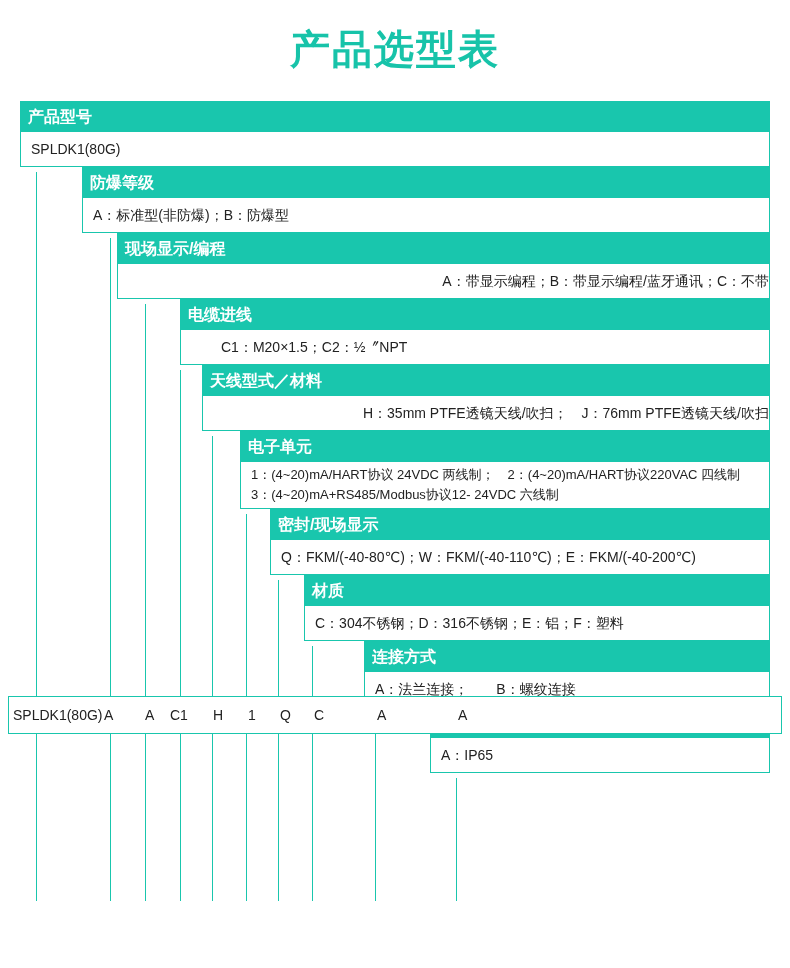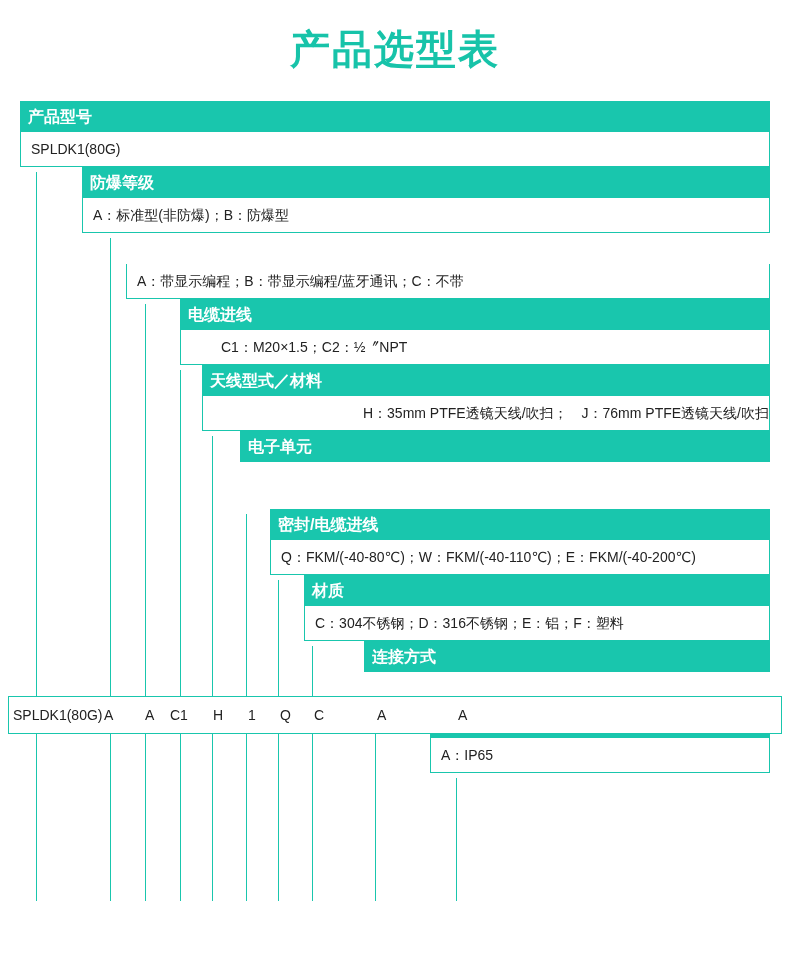--- a/index.html
+++ b/index.html
@@ -127,59 +127,67 @@
     </div>
 
     <div class="row">
       <div class="row-header" style="left:70px;">防爆等级</div>
       <div class="row-body" style="left:70px;">
         <span class="line">A：标准型(非防爆)；B：防爆型</span>
       </div>
     </div>
 
     <div class="row">
-      <div class="row-body" style="left:114px;">
+      <div class="row-header" style="left:105px;">现场显示/编程</div>
+      <div class="row-body" style="left:105px;text-align:right;">
         <span class="line">A：带显示编程；B：带显示编程/蓝牙通讯；C：不带</span>
       </div>
     </div>
 
     <div class="row">
       <div class="row-header" style="left:168px;">电缆进线</div>
       <div class="row-body" style="left:168px;padding-left:40px;">
         <span class="line">C1：M20×1.5；C2：½〞NPT</span>
       </div>
     </div>
 
     <div class="row">
       <div class="row-header" style="left:190px;">天线型式／材料</div>
       <div class="row-body" style="left:190px;text-align:right;">
         <span class="line">H：35mm PTFE透镜天线/吹扫；　J：76mm PTFE透镜天线/吹扫</span>
       </div>
     </div>
 
     <div class="row tall">
       <div class="row-header" style="left:228px;">电子单元</div>
-    </div>
-
-    <div class="row">
-      <div class="row-header" style="left:258px;">密封/电缆进线</div>
+      <div class="row-body" style="left:228px;">
+        <span class="line">1：(4~20)mA/HART协议 24VDC 两线制；　2：(4~20)mA/HART协议220VAC 四线制</span>
+        <span class="line">3：(4~20)mA+RS485/Modbus协议12- 24VDC 六线制</span>
+      </div>
+    </div>
+
+    <div class="row">
+      <div class="row-header" style="left:258px;">密封/现场显示</div>
       <div class="row-body" style="left:258px;">
         <span class="line">Q：FKM/(-40-80℃)；W：FKM/(-40-110℃)；E：FKM/(-40-200℃)</span>
       </div>
     </div>
 
     <div class="row">
       <div class="row-header" style="left:292px;">材质</div>
       <div class="row-body" style="left:292px;">
         <span class="line">C：304不锈钢；D：316不锈钢；E：铝；F：塑料</span>
       </div>
     </div>
 
     <div class="row">
       <div class="row-header" style="left:352px;">连接方式</div>
+      <div class="row-body" style="left:352px;">
+        <span class="line">A：法兰连接；　　B：螺纹连接</span>
+      </div>
     </div>
 
     <div class="row">
       <div class="row-header" style="left:418px;">电缆进线</div>
       <div class="row-body" style="left:418px;">
         <span class="line">A：IP65</span>
       </div>
     </div>
 
   </div>

